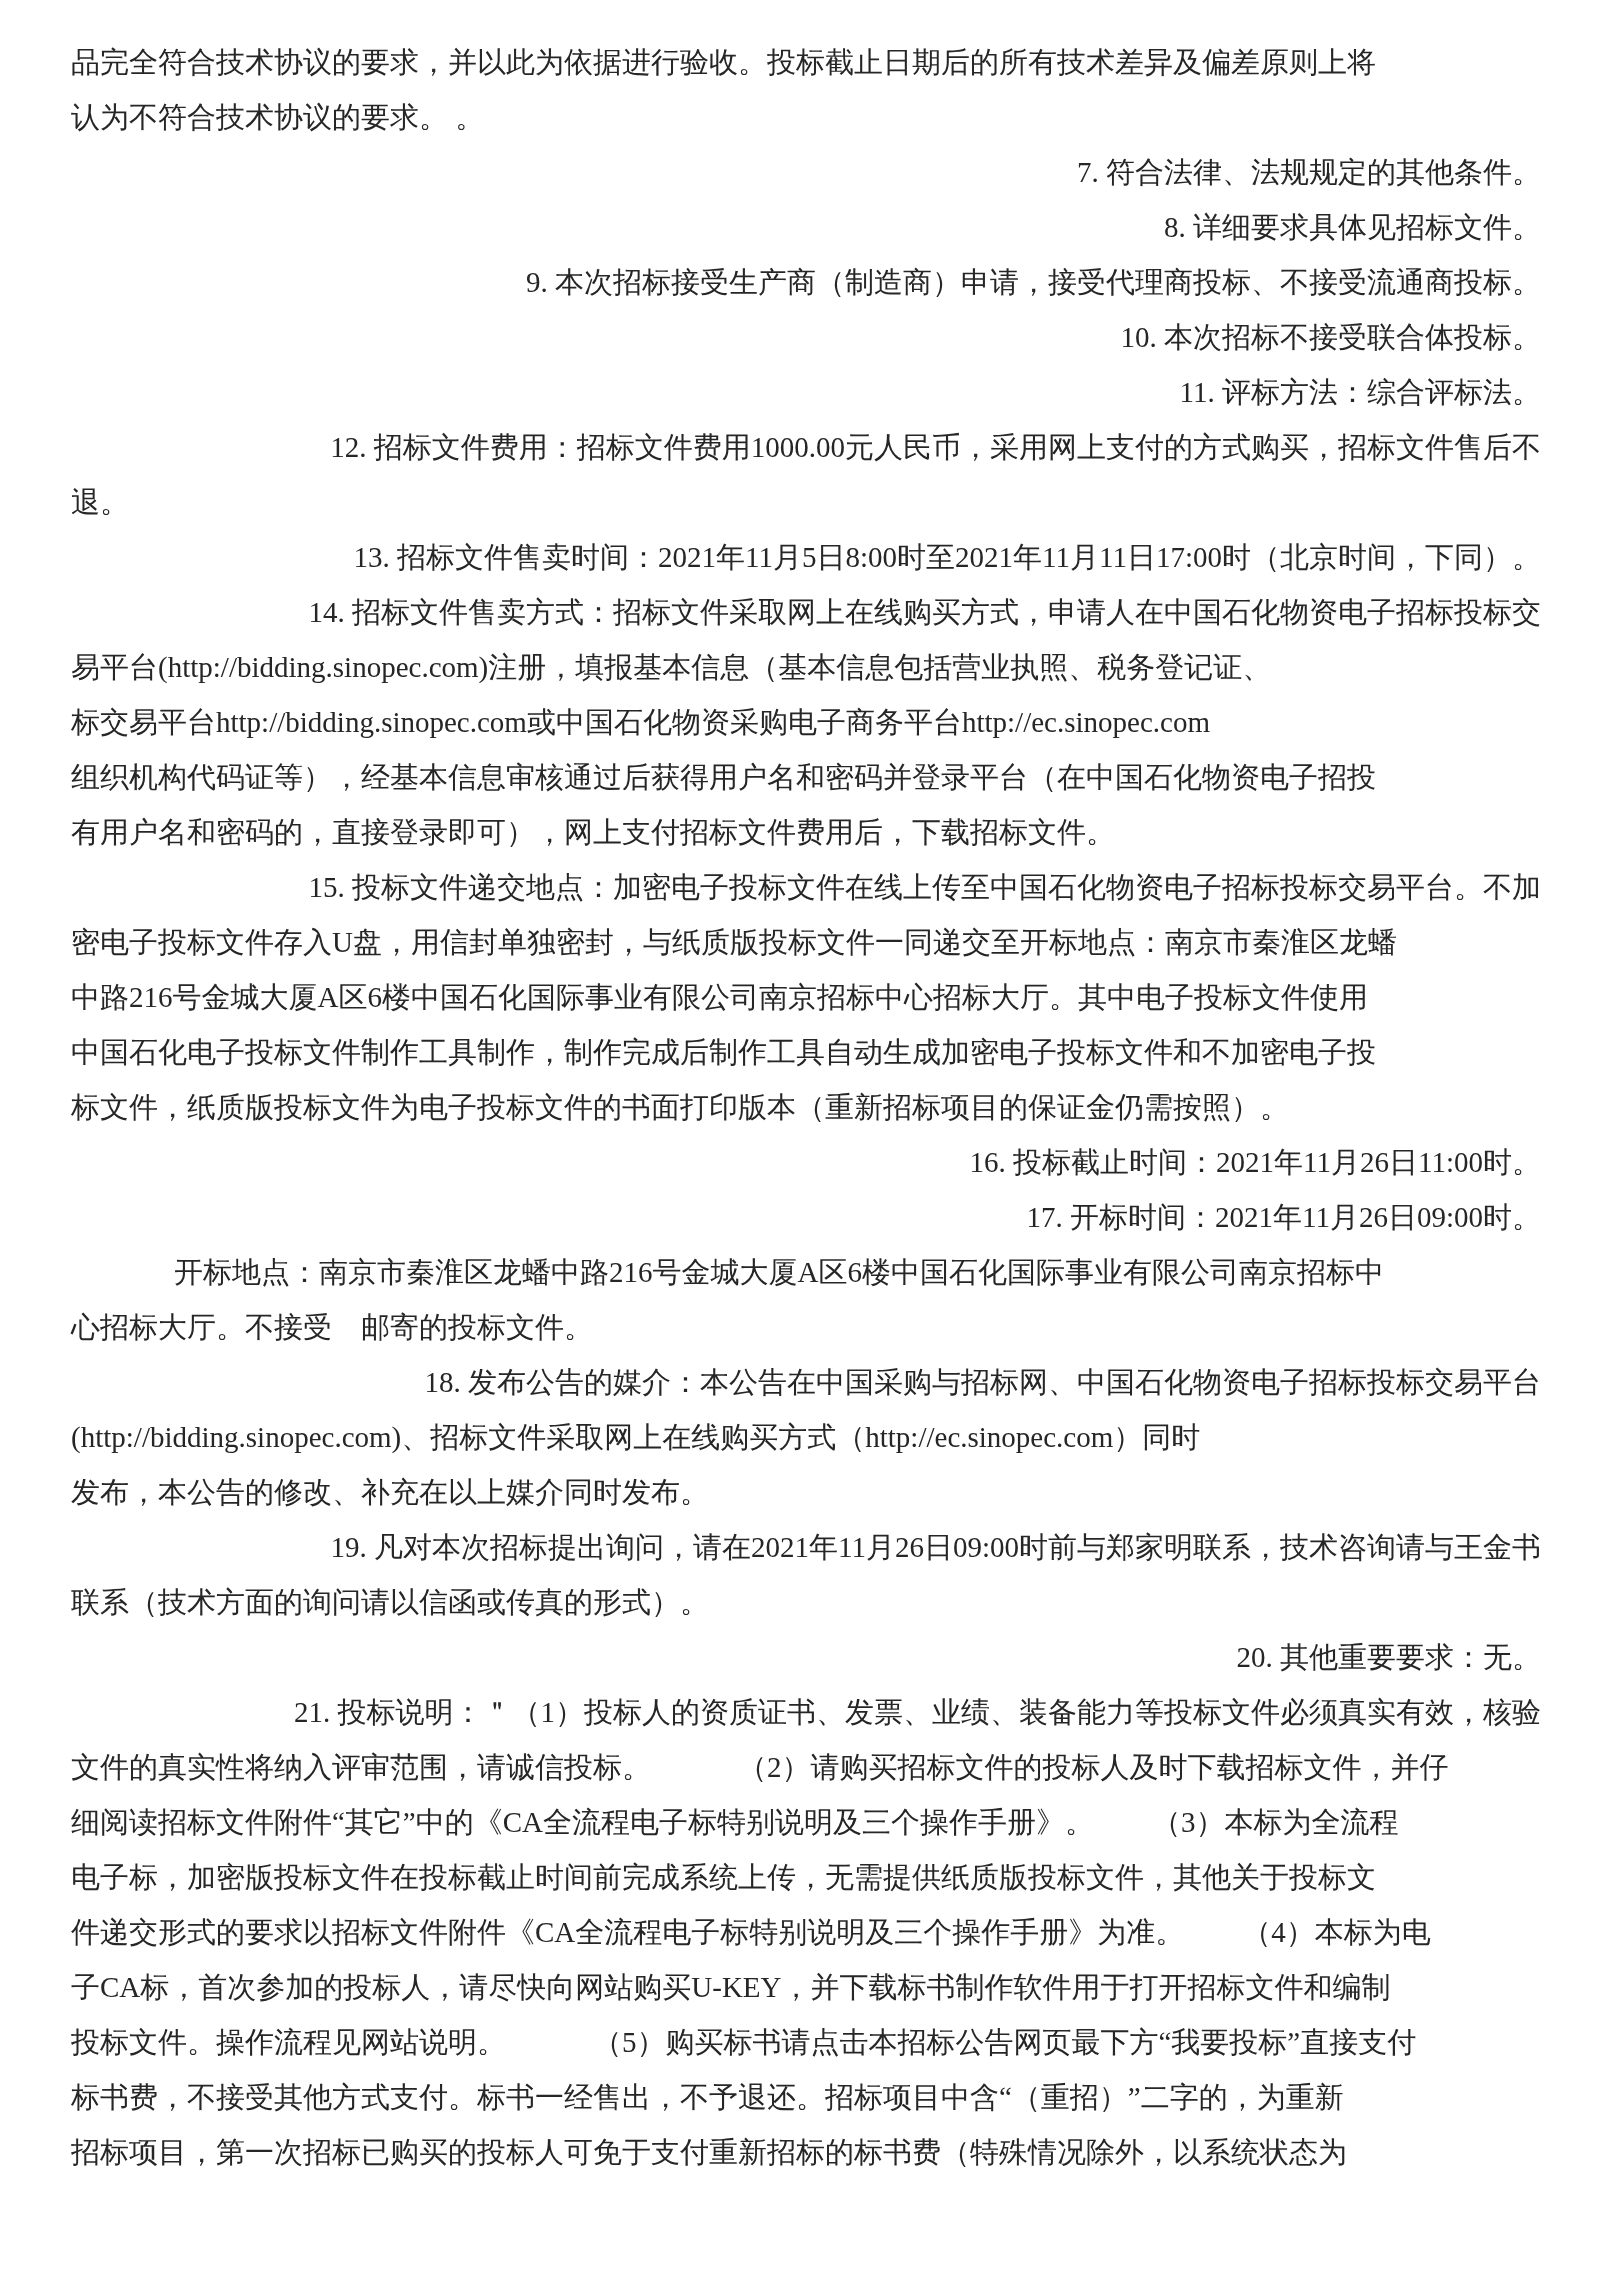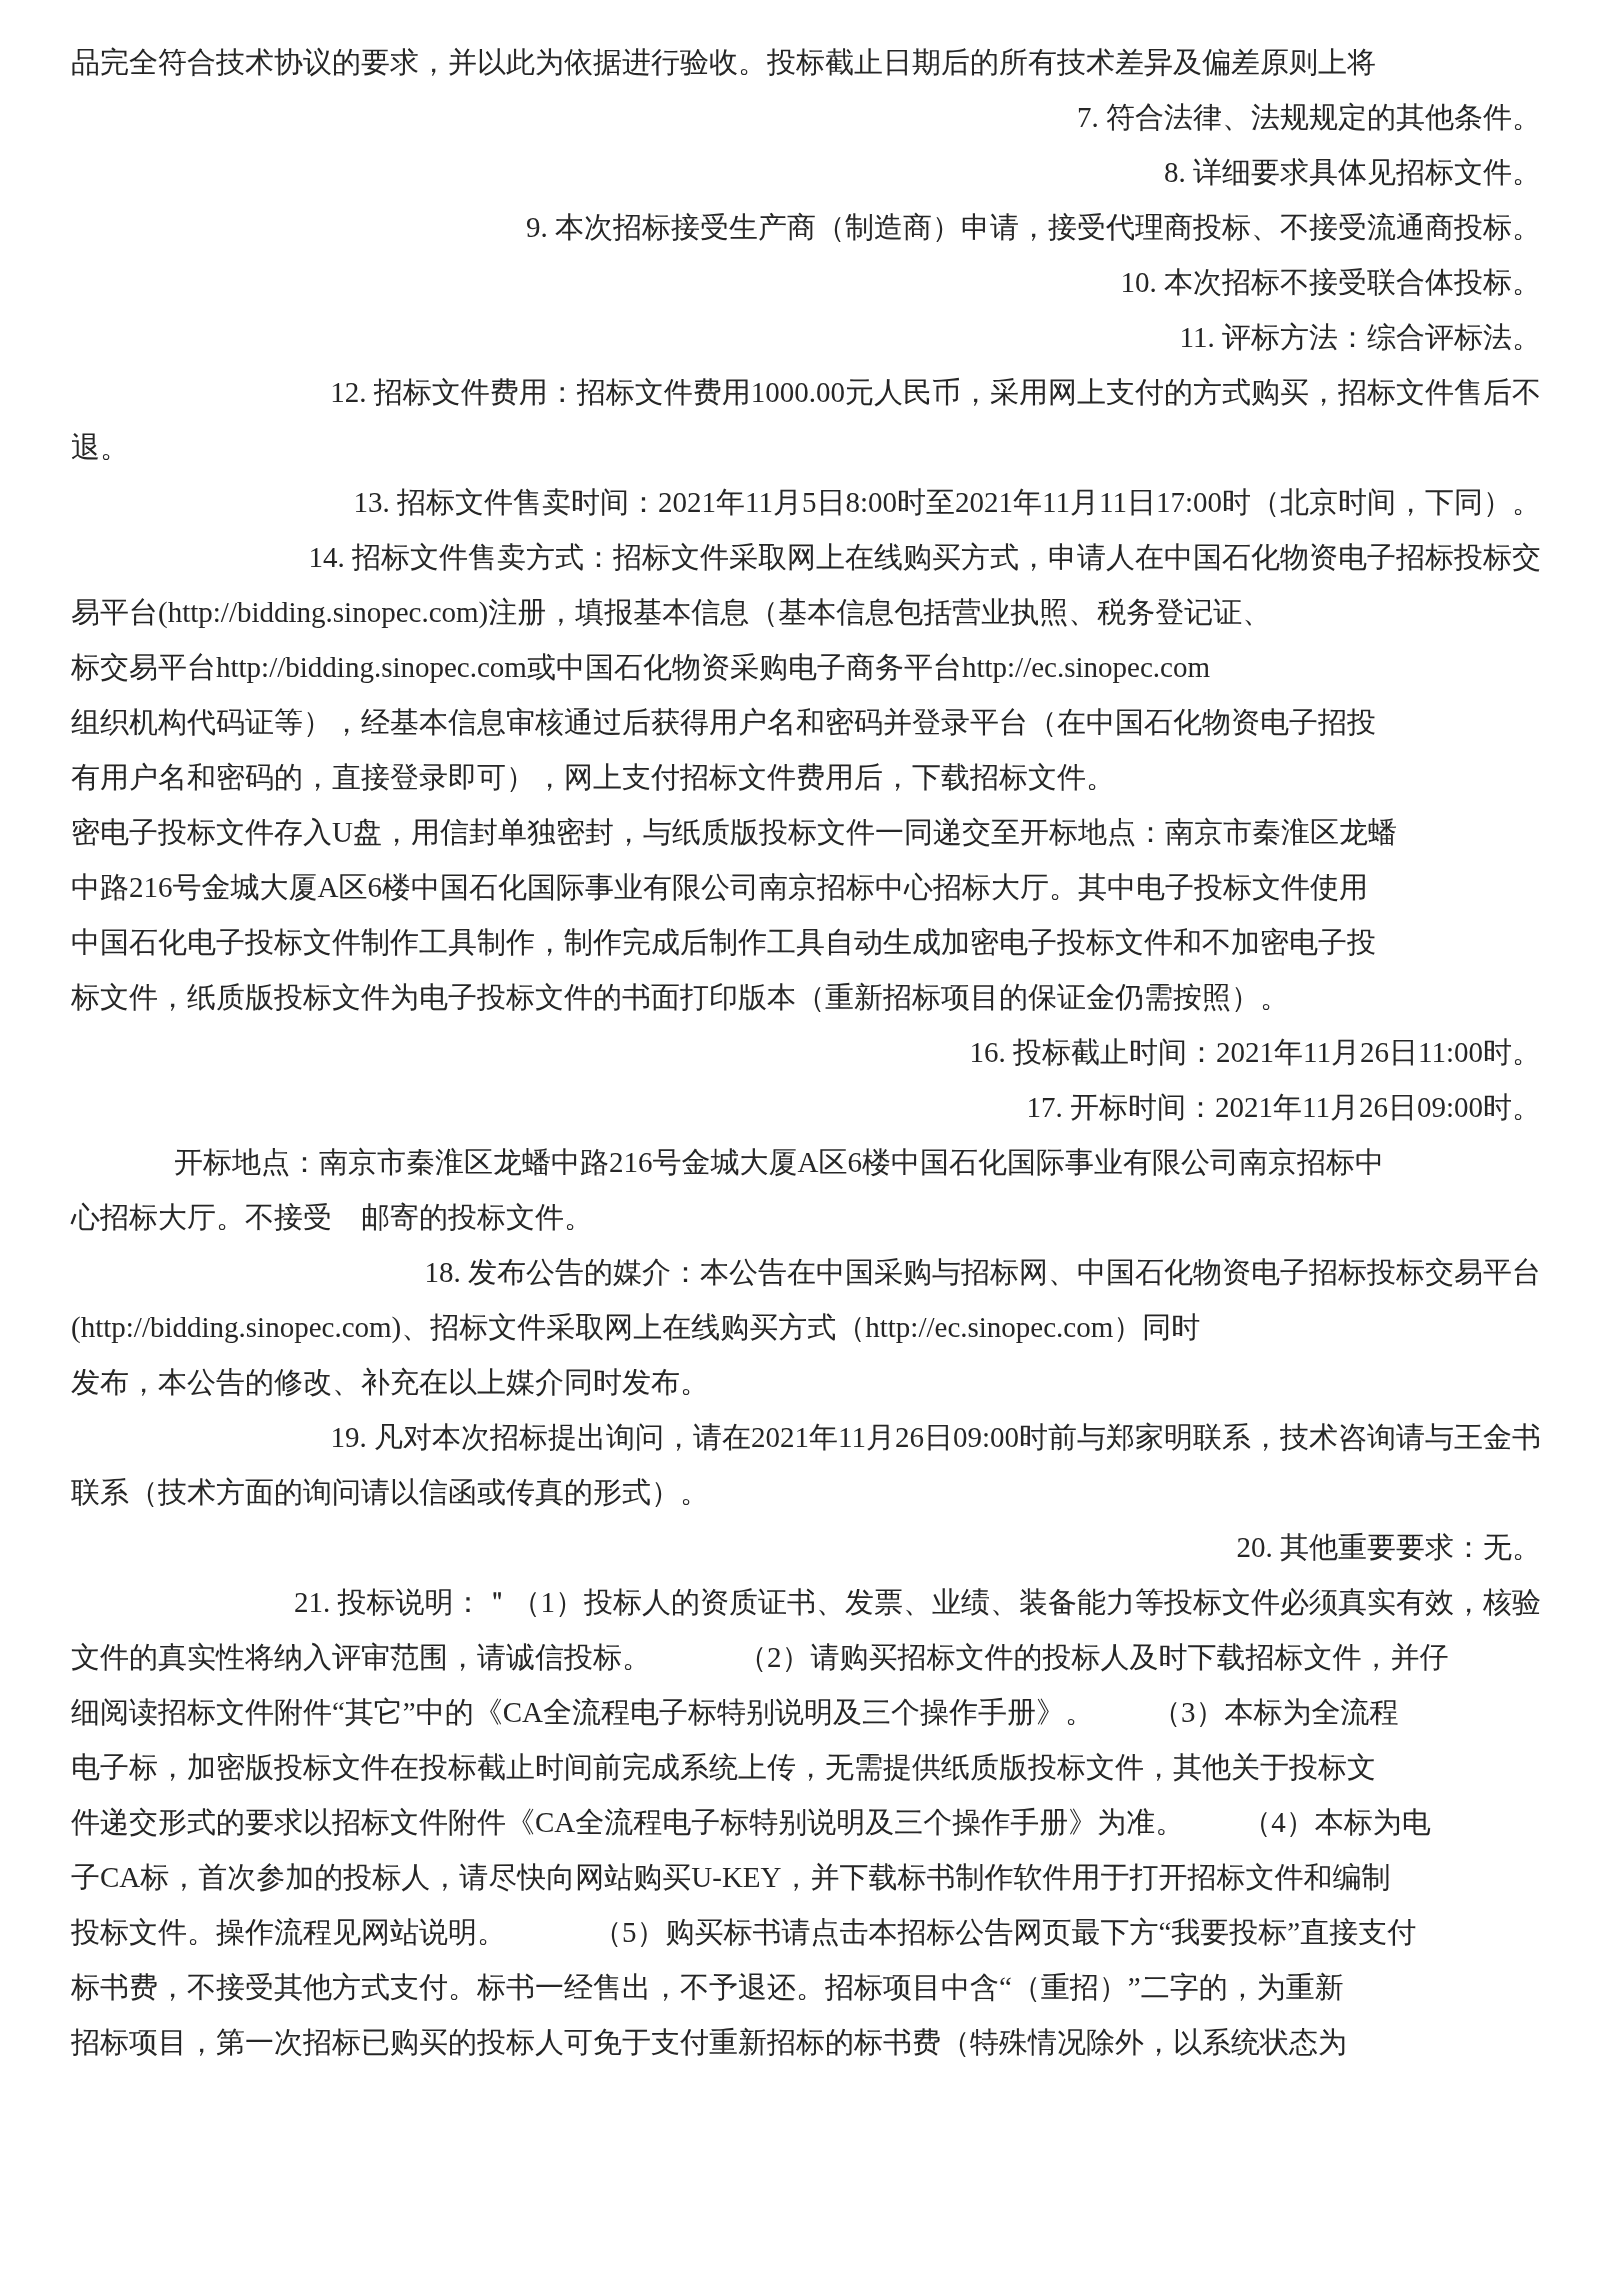--- a/index.html
+++ b/index.html
@@ -31,33 +31,35 @@
   }
   .ind-para { padding-left: 61px; text-align: right; }
   .ind-deep { padding-left: 103px; }
 </style>
 </head>
 <body>
 
 <div class="page">
   <div class="text-block">
     <div class="doc-line">品完全符合技术协议的要求，并以此为依据进行验收。投标截止日期后的所有技术差异及偏差原则上将</div>
+    <div class="doc-line">认为不符合技术协议的要求。 。</div>
     <div class="doc-line ind-para">7. 符合法律、法规规定的其他条件。</div>
     <div class="doc-line ind-para">8. 详细要求具体见招标文件。</div>
     <div class="doc-line ind-para">9. 本次招标接受生产商（制造商）申请，接受代理商投标、不接受流通商投标。</div>
     <div class="doc-line ind-para">10. 本次招标不接受联合体投标。</div>
     <div class="doc-line ind-para">11. 评标方法：综合评标法。</div>
     <div class="doc-line ind-para">12. 招标文件费用：招标文件费用1000.00元人民币，采用网上支付的方式购买，招标文件售后不</div>
     <div class="doc-line">退。</div>
     <div class="doc-line ind-para">13. 招标文件售卖时间：2021年11月5日8:00时至2021年11月11日17:00时（北京时间，下同）。</div>
     <div class="doc-line ind-para">14. 招标文件售卖方式：招标文件采取网上在线购买方式，申请人在中国石化物资电子招标投标交</div>
     <div class="doc-line">易平台(http://bidding.sinopec.com)注册，填报基本信息（基本信息包括营业执照、税务登记证、</div>
     <div class="doc-line">标交易平台http://bidding.sinopec.com或中国石化物资采购电子商务平台http://ec.sinopec.com</div>
     <div class="doc-line">组织机构代码证等），经基本信息审核通过后获得用户名和密码并登录平台（在中国石化物资电子招投</div>
     <div class="doc-line">有用户名和密码的，直接登录即可），网上支付招标文件费用后，下载招标文件。</div>
+    <div class="doc-line ind-para">15. 投标文件递交地点：加密电子投标文件在线上传至中国石化物资电子招标投标交易平台。不加</div>
     <div class="doc-line">密电子投标文件存入U盘，用信封单独密封，与纸质版投标文件一同递交至开标地点：南京市秦淮区龙蟠</div>
     <div class="doc-line">中路216号金城大厦A区6楼中国石化国际事业有限公司南京招标中心招标大厅。其中电子投标文件使用</div>
     <div class="doc-line">中国石化电子投标文件制作工具制作，制作完成后制作工具自动生成加密电子投标文件和不加密电子投</div>
     <div class="doc-line">标文件，纸质版投标文件为电子投标文件的书面打印版本（重新招标项目的保证金仍需按照）。</div>
     <div class="doc-line ind-para">16. 投标截止时间：2021年11月26日11:00时。</div>
     <div class="doc-line ind-para">17. 开标时间：2021年11月26日09:00时。</div>
     <div class="doc-line ind-deep">开标地点：南京市秦淮区龙蟠中路216号金城大厦A区6楼中国石化国际事业有限公司南京招标中</div>
     <div class="doc-line">心招标大厅。不接受　邮寄的投标文件。</div>
     <div class="doc-line ind-para">18. 发布公告的媒介：本公告在中国采购与招标网、中国石化物资电子招标投标交易平台</div>
     <div class="doc-line">(http://bidding.sinopec.com)、招标文件采取网上在线购买方式（http://ec.sinopec.com）同时</div>

